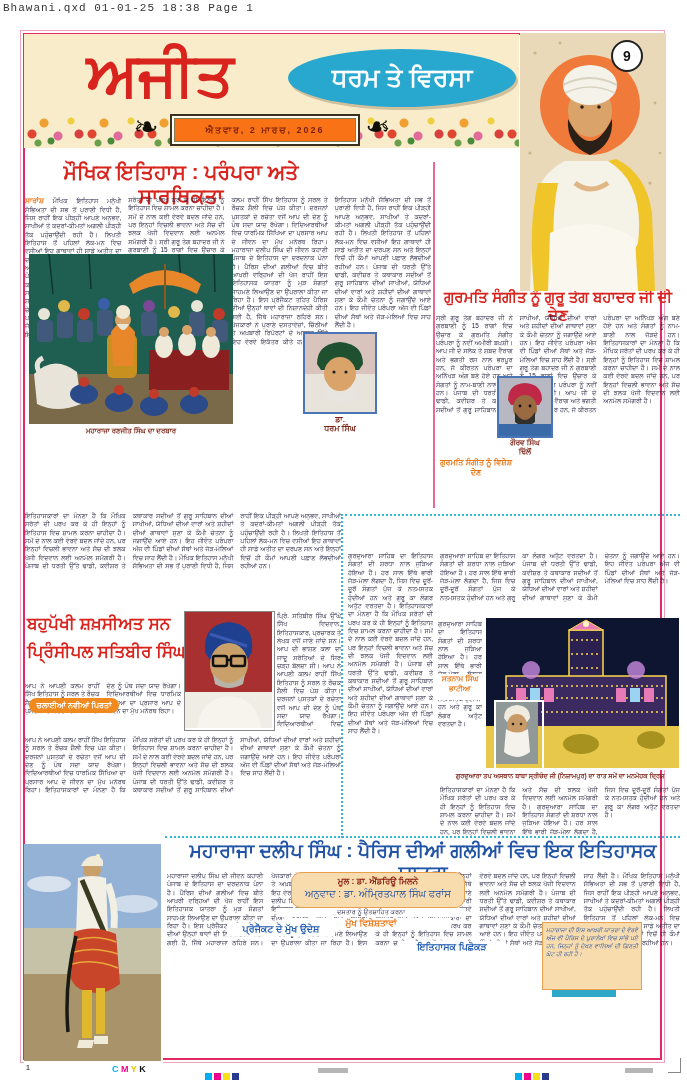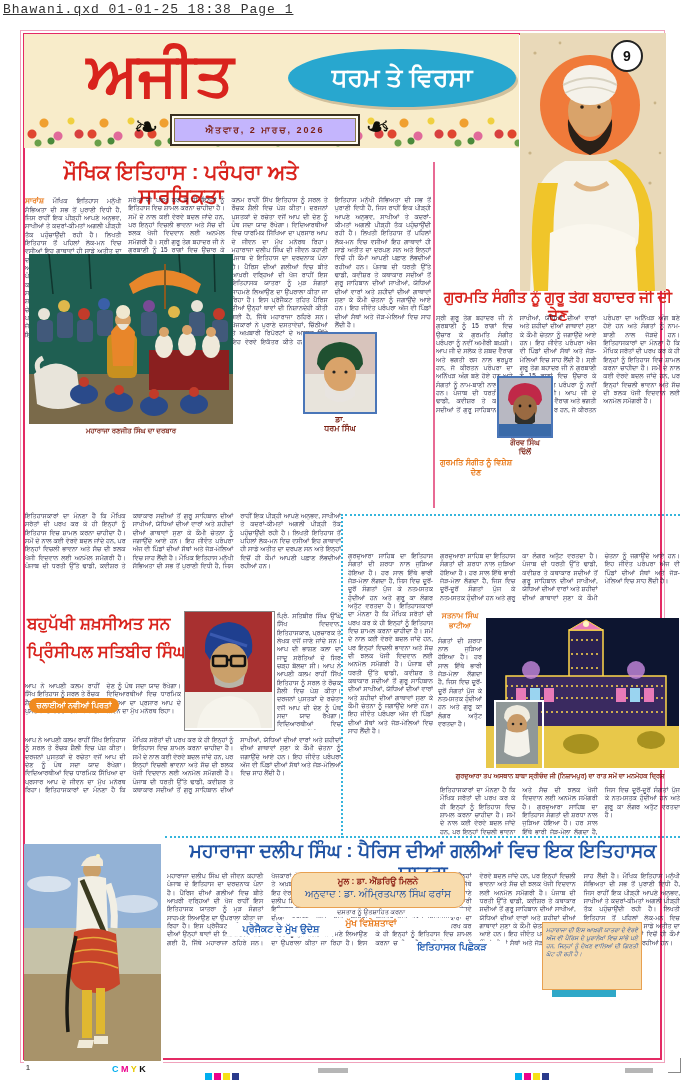--- a/index.html
+++ b/index.html
@@ -3,21 +3,21 @@
 <meta charset="utf-8">
 <style>
   html,body{margin:0;padding:0;background:#ffffff;}
   #page{position:relative;width:687px;height:1089px;background:#ffffff;overflow:hidden;
         font-family:"Liberation Sans","DejaVu Sans",sans-serif;}
   .abs{position:absolute;}
   
   #frame-outer{left:20px;top:30px;width:643px;height:1031px;border:1px solid #f0a2bc;}
   #frame-inner{left:2px;top:2px;right:2px;bottom:2px;position:absolute;border:2px solid #e42a64;}
   
-  .prepress{left:3px;top:2px;font-family:"Liberation Mono",monospace;font-size:13px;color:#333;letter-spacing:1px;text-decoration:underline;}
+  .prepress{left:3px;top:2px;font-family:"Liberation Mono",monospace;font-size:11px;color:#333;letter-spacing:1px;}
   
   .masthead-bg{left:24px;top:34px;width:495px;height:114px;background:#f8ecca;}
   .ajit-logo{left:32px;top:34px;width:256px;height:82px;color:#d9231d;font-size:60px;font-weight:bold;
              display:flex;align-items:center;justify-content:center;line-height:1;}
   .section-oval{left:288px;top:49px;width:228px;height:58px;background:#28a7cf;border-radius:50%;
                 display:flex;align-items:center;justify-content:center;color:#ffffff;font-size:25px;font-weight:bold;
                 box-shadow:2px 3px 0 rgba(90,60,20,.25);}
   .page-circle{left:611px;top:40px;width:28px;height:28px;background:#ffffff;border:2px solid #222;border-radius:50%;
                display:flex;align-items:center;justify-content:center;font-size:14px;font-weight:bold;color:#111;z-index:6;}
   .floral-strip{left:24px;top:110px;width:495px;height:38px;
@@ -25,21 +25,21 @@
     background-image:
       radial-gradient(circle at 8px 24px,#e0452f 0 4px,rgba(0,0,0,0) 5px),
       radial-gradient(circle at 20px 13px,#f0a030 0 4px,rgba(0,0,0,0) 5px),
       radial-gradient(circle at 34px 26px,#e06a9a 0 4px,rgba(0,0,0,0) 5px),
       radial-gradient(circle at 47px 11px,#f0d040 0 3px,rgba(0,0,0,0) 4px),
       radial-gradient(circle at 55px 24px,#d84040 0 4px,rgba(0,0,0,0) 5px),
       radial-gradient(circle at 27px 31px,#4a8a3a 0 3px,rgba(0,0,0,0) 4px),
       radial-gradient(circle at 14px 33px,#6aa04a 0 3px,rgba(0,0,0,0) 4px);
     background-size:60px 38px;background-repeat:repeat-x;}
   .ornament{top:108px;width:44px;height:40px;color:#101008;font-size:30px;line-height:38px;text-align:center;z-index:4;}
-  .date-box{left:170px;top:114px;width:186px;height:28px;background:#c4b5fd;border:2px solid #3a3020;
+  .date-box{left:170px;top:114px;width:186px;height:28px;background:#f97316;border:2px solid #3a3020;
             box-shadow:inset 0 0 0 2px #fffdf4,inset 0 0 0 3px #8a7a50;z-index:4;
             display:flex;align-items:center;justify-content:center;color:#7a1f12;font-size:9px;font-weight:bold;letter-spacing:2px;}
   
   .hl-red{color:#d9231d;font-weight:bold;}
   .hl-blue{color:#2053a4;font-weight:bold;}
   
   .bt{font-size:6.4px;line-height:1.3;text-align:justify;color:#1c1c3a;overflow:hidden;}
   .cols2{column-count:2;column-gap:7px;}
   .cols3{column-count:3;column-gap:7px;}
   .cols4{column-count:4;column-gap:7px;}
@@ -259,21 +259,21 @@
     <span>ਇਤਿਹਾਸਕਾਰਾਂ ਦਾ ਮੰਨਣਾ ਹੈ ਕਿ ਮੌਖਿਕ ਸਰੋਤਾਂ ਦੀ ਪਰਖ ਕਰ ਕੇ ਹੀ ਇਨ੍ਹਾਂ ਨੂੰ ਇਤਿਹਾਸ ਵਿਚ ਸ਼ਾਮਲ ਕਰਨਾ ਚਾਹੀਦਾ ਹੈ। ਸਮੇਂ ਦੇ ਨਾਲ ਕਈ ਵੇਰਵੇ ਬਦਲ ਜਾਂਦੇ ਹਨ, ਪਰ ਇਨ੍ਹਾਂ ਵਿਚਲੀ ਭਾਵਨਾ ਅਤੇ ਸੱਚ ਦੀ ਝਲਕ ਖੋਜੀ ਵਿਦਵਾਨ ਲਈ ਅਨਮੋਲ ਸਮੱਗਰੀ ਹੈ।</span>
     <span>ਪੰਜਾਬ ਦੀ ਧਰਤੀ ਉੱਤੇ ਢਾਡੀ, ਕਵੀਸ਼ਰ ਤੇ ਕਥਾਕਾਰ ਸਦੀਆਂ ਤੋਂ ਗੁਰੂ ਸਾਹਿਬਾਨ ਦੀਆਂ ਸਾਖੀਆਂ, ਯੋਧਿਆਂ ਦੀਆਂ ਵਾਰਾਂ ਅਤੇ ਸ਼ਹੀਦਾਂ ਦੀਆਂ ਗਾਥਾਵਾਂ ਸੁਣਾ ਕੇ ਕੌਮੀ ਚੇਤਨਾ ਨੂੰ ਜਗਾਉਂਦੇ ਆਏ ਹਨ। ਇਹ ਜੀਵੰਤ ਪਰੰਪਰਾ ਅੱਜ ਵੀ ਪਿੰਡਾਂ ਦੀਆਂ ਸੱਥਾਂ ਅਤੇ ਜੋੜ-ਮੇਲਿਆਂ ਵਿਚ ਸਾਹ ਲੈਂਦੀ ਹੈ।</span>
   </div>
   <div class="abs bt cols3" style="left:440px;top:552px;width:240px;height:62px;">
     <span>ਗੁਰਦੁਆਰਾ ਸਾਹਿਬ ਦਾ ਇਤਿਹਾਸ ਸੰਗਤਾਂ ਦੀ ਸ਼ਰਧਾ ਨਾਲ ਜੁੜਿਆ ਹੋਇਆ ਹੈ। ਹਰ ਸਾਲ ਇੱਥੇ ਭਾਰੀ ਜੋੜ-ਮੇਲਾ ਲੱਗਦਾ ਹੈ, ਜਿਸ ਵਿਚ ਦੂਰੋਂ-ਦੂਰੋਂ ਸੰਗਤਾਂ ਪੁੱਜ ਕੇ ਨਤਮਸਤਕ ਹੁੰਦੀਆਂ ਹਨ ਅਤੇ ਗੁਰੂ ਕਾ ਲੰਗਰ ਅਤੁੱਟ ਵਰਤਦਾ ਹੈ।</span>
     <span>ਪੰਜਾਬ ਦੀ ਧਰਤੀ ਉੱਤੇ ਢਾਡੀ, ਕਵੀਸ਼ਰ ਤੇ ਕਥਾਕਾਰ ਸਦੀਆਂ ਤੋਂ ਗੁਰੂ ਸਾਹਿਬਾਨ ਦੀਆਂ ਸਾਖੀਆਂ, ਯੋਧਿਆਂ ਦੀਆਂ ਵਾਰਾਂ ਅਤੇ ਸ਼ਹੀਦਾਂ ਦੀਆਂ ਗਾਥਾਵਾਂ ਸੁਣਾ ਕੇ ਕੌਮੀ ਚੇਤਨਾ ਨੂੰ ਜਗਾਉਂਦੇ ਆਏ ਹਨ। ਇਹ ਜੀਵੰਤ ਪਰੰਪਰਾ ਅੱਜ ਵੀ ਪਿੰਡਾਂ ਦੀਆਂ ਸੱਥਾਂ ਅਤੇ ਜੋੜ-ਮੇਲਿਆਂ ਵਿਚ ਸਾਹ ਲੈਂਦੀ ਹੈ।</span>
   </div>
   <div class="abs bt" style="left:438px;top:620px;width:44px;height:148px;">
     <span>ਗੁਰਦੁਆਰਾ ਸਾਹਿਬ ਦਾ ਇਤਿਹਾਸ ਸੰਗਤਾਂ ਦੀ ਸ਼ਰਧਾ ਨਾਲ ਜੁੜਿਆ ਹੋਇਆ ਹੈ। ਹਰ ਸਾਲ ਇੱਥੇ ਭਾਰੀ ਜੋੜ-ਮੇਲਾ ਲੱਗਦਾ ਹੈ, ਜਿਸ ਵਿਚ ਦੂਰੋਂ-ਦੂਰੋਂ ਸੰਗਤਾਂ ਪੁੱਜ ਕੇ ਨਤਮਸਤਕ ਹੁੰਦੀਆਂ ਹਨ ਅਤੇ ਗੁਰੂ ਕਾ ਲੰਗਰ ਅਤੁੱਟ ਵਰਤਦਾ ਹੈ।</span>
   </div>
-  <div class="abs" style="left:438px;top:611px;width:44px;height:26px;background:#fff;color:#e87818;font-weight:bold;font-size:7.5px;text-align:center;z-index:3;">ਸਤਨਾਮ ਸਿੰਘ ਭਾਟੀਆ</div>
+  <div class="abs" style="left:438px;top:674px;width:44px;height:26px;background:#fff;color:#e87818;font-weight:bold;font-size:7.5px;text-align:center;z-index:3;">ਸਤਨਾਮ ਸਿੰਘ ਭਾਟੀਆ</div>
 
   <div class="abs photo-frame" style="left:486px;top:618px;width:193px;height:152px;">
     <svg width="193" height="150" viewBox="0 0 193 150">
       <rect width="193" height="150" fill="#0d1530"></rect>
       <rect x="83" y="12" width="34" height="62" fill="#2a2150" stroke="#ffd84a" stroke-width="1.5"></rect>
       <path d="M83 12 L100 2 L117 12 Z" fill="#e87ab8" stroke="#ffd84a"></path>
       <rect x="20" y="58" width="160" height="52" fill="#3a2a60" stroke="#ffd84a" stroke-width="1.5"></rect>
       <g stroke="#ffd84a" stroke-width="1.5" stroke-dasharray="2 3">
         <line x1="20" y1="68" x2="180" y2="68"></line>
           <line x1="20" y1="80" x2="180" y2="80"></line>

